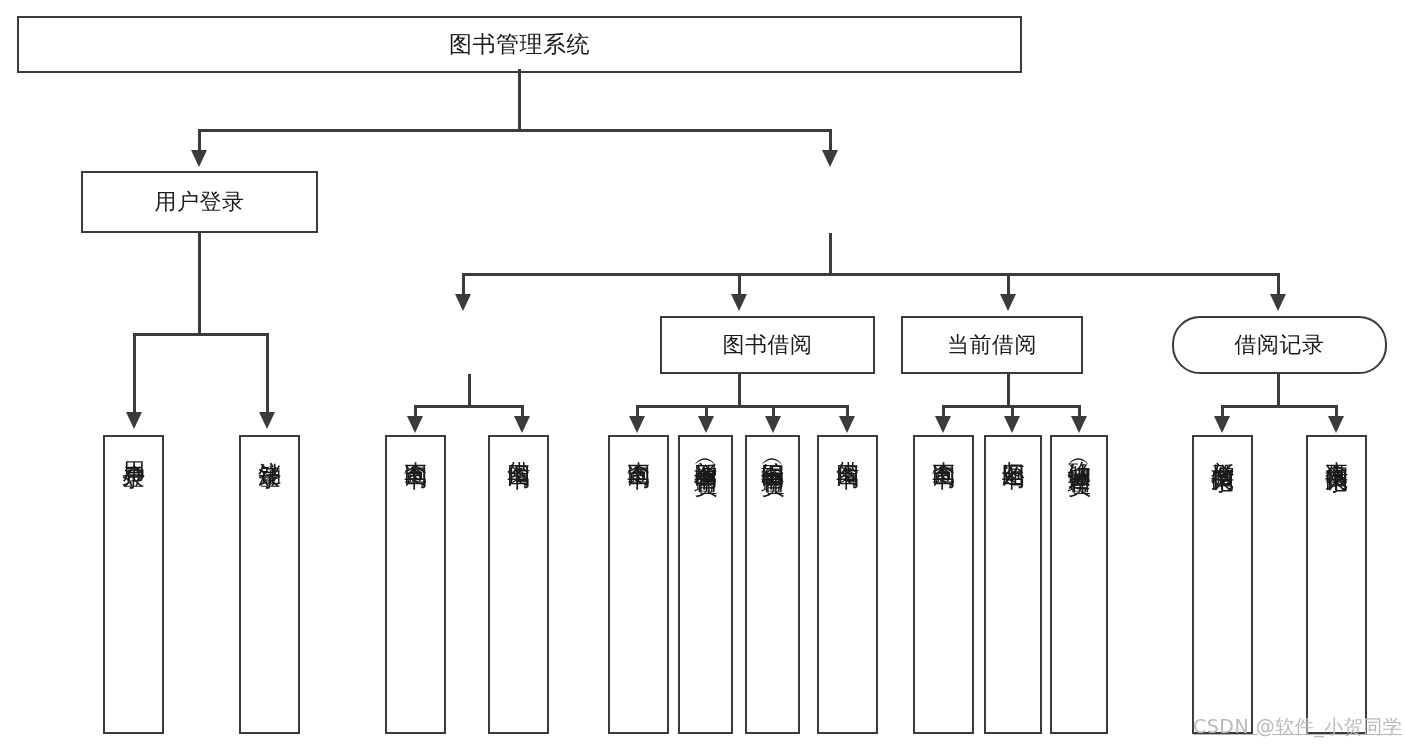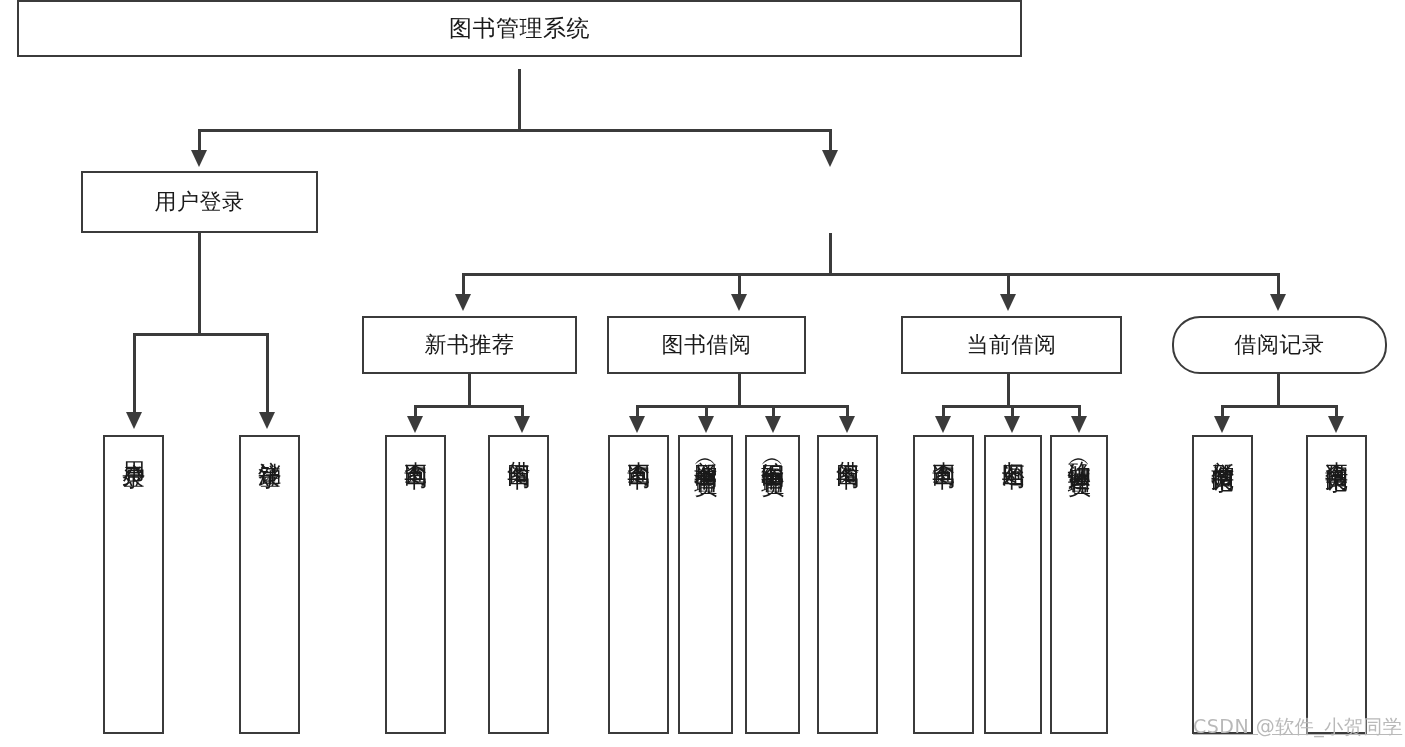--- a/index.html
+++ b/index.html
@@ -81,21 +81,21 @@
     letter-spacing: 0.5px;
     pointer-events: none;
     text-decoration: underline;
   }
 </style>
 </head>
 <body>
 
 <div id="canvas">
 
-  <div class="node horiz root" style="left:17px; top:0; width:1005px; height:57px;">
+  <div class="node horiz root" style="left:17px; top:16px; width:1005px; height:57px;">
     <span class="label">图书管理系统</span>
   </div>
 
   <div class="edge vline" style="left:518px; top:69px; width:3px; height:62px;"></div>
 
   <div class="edge hline" style="left:198px; top:129px; width:634px; height:3px;"></div>
 
   <div class="edge vline" style="left:198px; top:129px; width:3px; height:24px;"></div>
   <div class="arrow" style="left:191px; top:150px;"></div>
 
@@ -118,27 +118,24 @@
   <div class="edge hline" style="left:462px; top:273px; width:818px; height:3px;"></div>
   <div class="edge vline" style="left:462px; top:273px; width:3px; height:24px;"></div>
   <div class="arrow" style="left:455px; top:294px;"></div>
   <div class="edge vline" style="left:738px; top:273px; width:3px; height:24px;"></div>
   <div class="arrow" style="left:731px; top:294px;"></div>
   <div class="edge vline" style="left:1007px; top:273px; width:3px; height:24px;"></div>
   <div class="arrow" style="left:1000px; top:294px;"></div>
   <div class="edge vline" style="left:1277px; top:273px; width:3px; height:24px;"></div>
   <div class="arrow" style="left:1270px; top:294px;"></div>
 
-  <div class="node horiz" style="left:362px; top:316px; width:215px; height:58px;">
-    <span class="label">新书推荐</span>
-  </div>
-  <div class="node horiz" style="left:607px; top:316px; width:199px; height:58px;align-items:center;">
+  <div class="node horiz" style="left:660px; top:316px; width:215px; height:58px;align-items:center;">
     <span class="label">图书借阅</span>
   </div>
-  <div class="node horiz" style="left:901px; top:316px; width:221px; height:58px;">
+  <div class="node horiz" style="left:901px; top:316px; width:182px; height:58px;">
     <span class="label">当前借阅</span>
   </div>
   <div class="node horiz" style="left:1172px; top:316px; width:215px; height:58px;border-radius:28px;">
     <span class="label">借阅记录</span>
   </div>
 
   <div class="edge vline" style="left:468px; top:374px; width:3px; height:33px;"></div>
   <div class="edge hline" style="left:414px; top:405px; width:110px; height:3px;"></div>
   <div class="edge vline" style="left:414px; top:405px; width:3px; height:14px;"></div>
   <div class="arrow" style="left:407px; top:416px;"></div>

